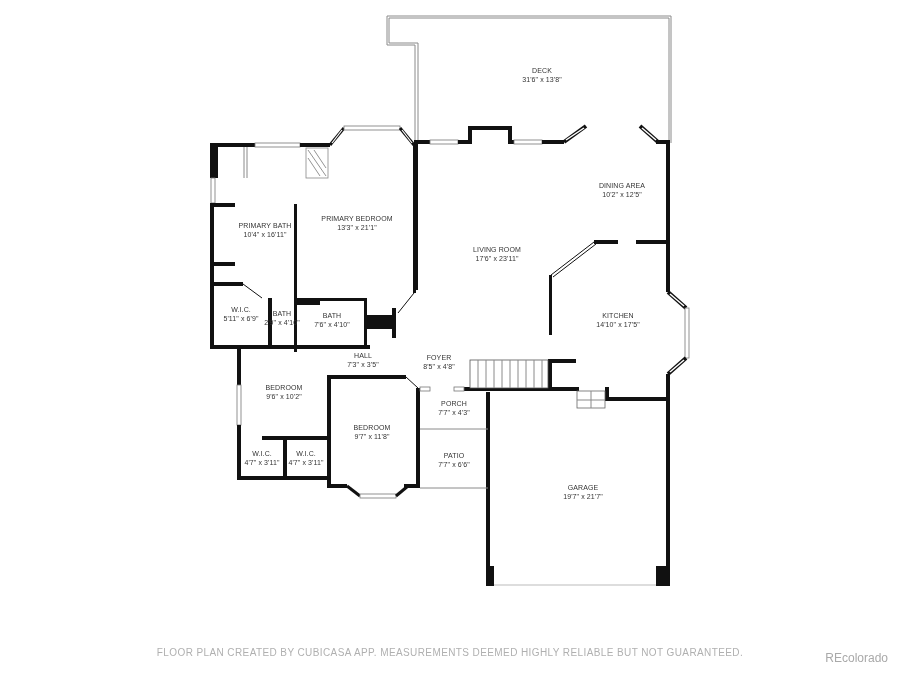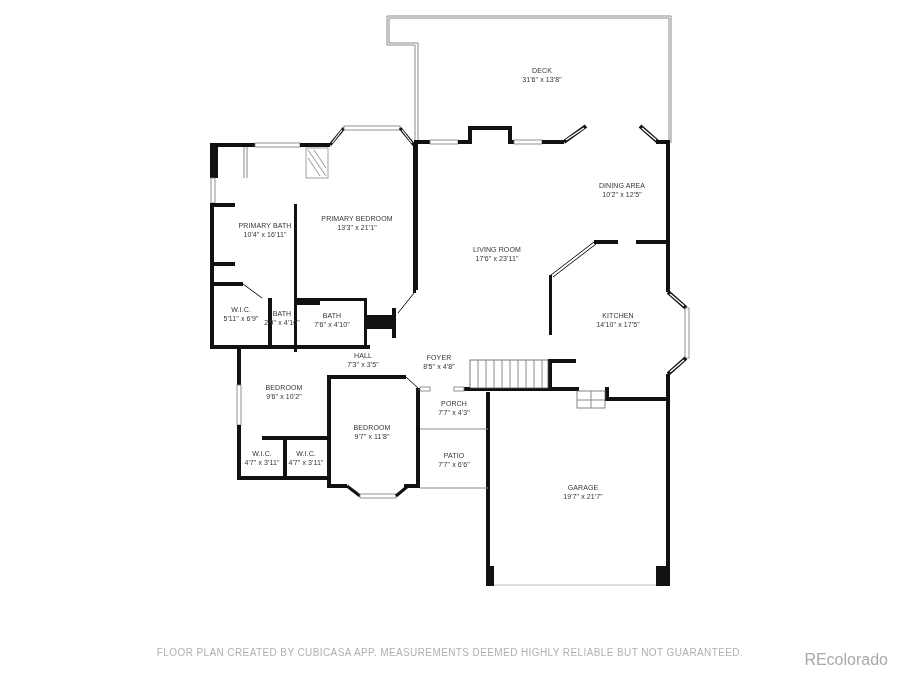--- a/index.html
+++ b/index.html
@@ -7,21 +7,21 @@
   #plan { position: absolute; left: 0; top: 0; width: 900px; height: 675px; }
   .wall { fill: #111111; }
   .line { stroke: #111111; fill: none; }
   .thin { stroke: #8a8a8a; stroke-width: 1; fill: none; }
   .win { fill: #ffffff; stroke: #777777; stroke-width: 0.8; }
   .hatch { stroke: #777; stroke-width: 0.8; }
   .room-label { position: absolute; text-align: center; color: #333333; font-size: 7px; line-height: 9px; letter-spacing: 0.1px; white-space: nowrap; transform: translateX(-50%); }
   .room-label .nm { display: block; }
   .room-label .dm { display: block; }
   .footer { position: absolute; left: 0; width: 900px; top: 647px; text-align: center; font-size: 10px; color: #b0b0b0; letter-spacing: 0.4px; }
-  .brand { position: absolute; right: 12px; top: 651px; font-size: 16px; color: #a9a9a9; margin-left: 36px; }
+  .brand { position: absolute; right: 12px; top: 651px; font-size: 12px; color: #a9a9a9; margin-left: 36px; }
 </style>
 </head>
 <body>
 
 <svg id="plan" viewBox="0 0 900 675" xmlns="http://www.w3.org/2000/svg">
 
   <g>
     <path class="thin" d="M387 16 L671 16 L671 143"></path>
     <path class="thin" d="M389 18 L669 18 L669 143"></path>
     <path class="thin" d="M387 16 L387 45 L415 45 L415 140"></path>

